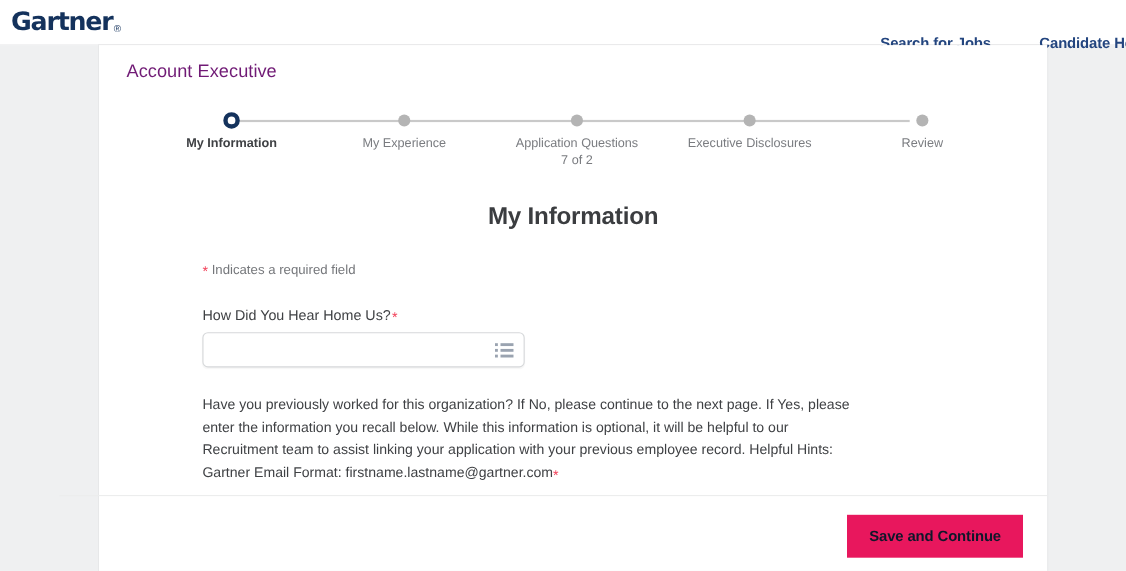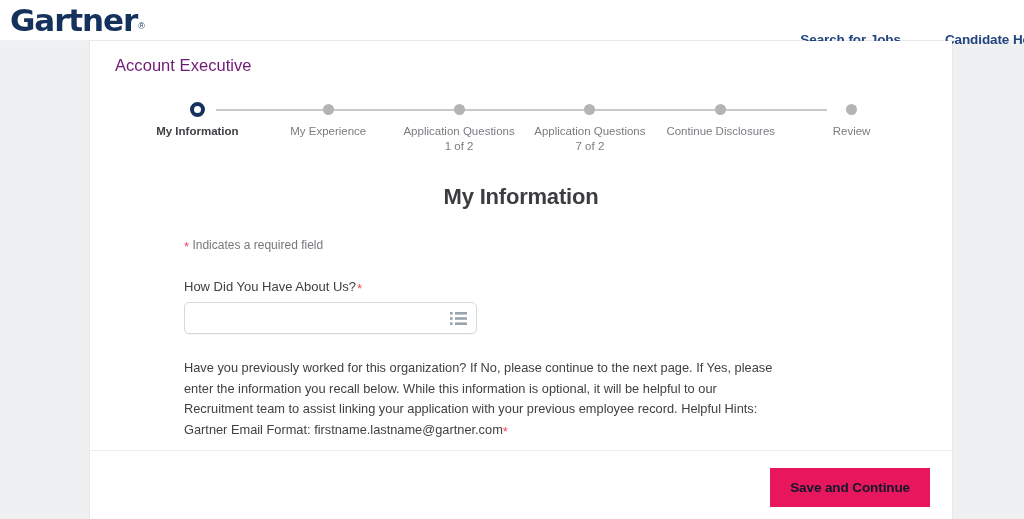--- a/index.html
+++ b/index.html
@@ -29,21 +29,21 @@
 
   .logo-wrap {
     padding-left: 10px;
     display: flex;
     align-items: flex-start;
     line-height: 1;
   }
 
   .logo-text {
     font-family: "DejaVu Sans", sans-serif;
-    font-size: 31px;
+    font-size: 23px;
     font-weight: bold;
     letter-spacing: -1.1px;
     color: #14325c;
     line-height: 32px;
   }
 
   .logo-reg {
     font-size: 9px;
     color: #14325c;
     line-height: 9px;
@@ -307,48 +307,44 @@
         <div class="step active">
           <div class="step-dot"></div>
           <div class="step-label">My Information</div>
         </div>
         <div class="step">
           <div class="step-dot"></div>
           <div class="step-label">My Experience</div>
         </div>
         <div class="step">
           <div class="step-dot"></div>
-          <div class="step-label">Application Questions 1 of 2</div>
+          <div class="step-label">Application Questions 7 of 2</div>
         </div>
         <div class="step">
           <div class="step-dot"></div>
-          <div class="step-label">Application Questions 7 of 2</div>
-        </div>
-        <div class="step">
-          <div class="step-dot"></div>
-          <div class="step-label">Continue Disclosures</div>
+          <div class="step-label">Executive Disclosures</div>
         </div>
         <div class="step">
           <div class="step-dot"></div>
           <div class="step-label">Review</div>
         </div>
       </div>
     </div>
 
     <div class="form-heading">My Information</div>
 
     <div class="form-body">
 
       <div class="required-note">
         <span class="req-star">*</span>
         <span>Indicates a required field</span>
       </div>
 
       <div class="field-label">
-        <span>How Did You Have About Us?</span><span class="req-star">*</span>
+        <span>How Did You Hear Home Us?</span><span class="req-star">*</span>
       </div>
 
       <div class="select-field">
         <span class="list-icon">
           <svg width="17" height="15" viewBox="0 0 17 15" xmlns="http://www.w3.org/2000/svg">
             <rect x="0" y="1" width="2.6" height="2.6" fill="#9aa3b0"></rect>
             <rect x="5" y="1" width="12" height="2.6" fill="#9aa3b0"></rect>
             <rect x="0" y="6.2" width="2.6" height="2.6" fill="#9aa3b0"></rect>
             <rect x="5" y="6.2" width="12" height="2.6" fill="#9aa3b0"></rect>
             <rect x="0" y="11.4" width="2.6" height="2.6" fill="#9aa3b0"></rect>

